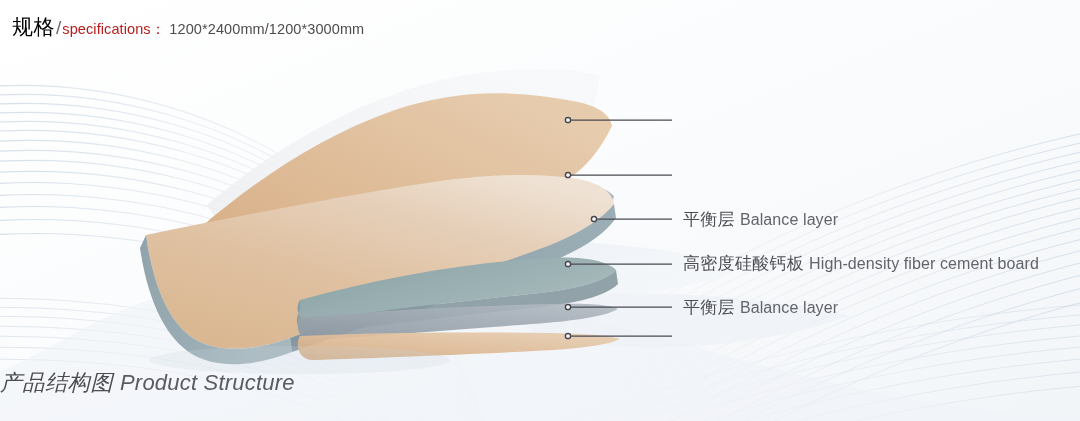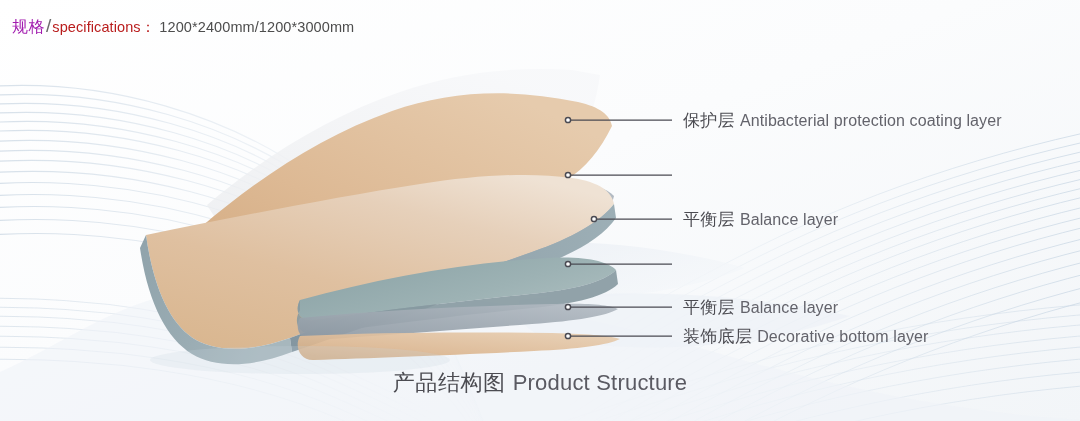--- a/index.html
+++ b/index.html
@@ -38,22 +38,22 @@
     position: absolute;
     left: 12px;
     white-space: nowrap;
     z-index: 6;
     line-height: 1;
   }
   #spec-line-1 { top: 16px; }
   #spec-line-2 { top: 57px; }
 
   .spec-cjk {
-    font-size: 16px;
-    color: #a21caf;
+    font-size: 21px;
+    color: #000000;
     letter-spacing: 0.5px;
     vertical-align: baseline;
     text-align: right;
   }
   .spec-slash {
     font-size: 19px;
     color: #6b6b6b;
     margin: 0 1px;
   }
   .spec-latin {
@@ -107,23 +107,23 @@
     letter-spacing: 0.1px;
     margin-left: 5px;
   }
 
   
   #caption {
     position: absolute;
     left: 0;
     top: 372px;
     width: 1080px;
-    text-align: center;
     z-index: 6;
     line-height: 1;
+    font-style: italic;
   }
   #caption .cjk {
     font-size: 22px;
     color: #4c4c52;
     letter-spacing: 0.6px;
   }
   #caption .latin {
     font-size: 22px;
     color: #5a5a62;
     letter-spacing: 0.2px;
@@ -362,35 +362,32 @@
     <g fill="#ffffff" stroke="#4a4a52" stroke-width="1.5">
       <circle cx="568" cy="120" r="2.6"></circle>
       <circle cx="568" cy="175" r="2.6"></circle>
       <circle cx="594" cy="219" r="2.6"></circle>
       <circle cx="568" cy="264" r="2.6"></circle>
       <circle cx="568" cy="307" r="2.6"></circle>
       <circle cx="568" cy="336" r="2.6"></circle>
     </g>
   </svg>
 
-  <div class="callout" style="top:112px">
-    <span class="cjk">保护层</span><span class="latin">Antibacterial protection coating layer</span>
-  </div>
 
 
   <div class="callout" style="top:211px">
     <span class="cjk">平衡层</span><span class="latin">Balance layer</span>
   </div>
 
+  <div class="callout" style="top:255px">
+    <span class="cjk">高密度硅酸钙板</span><span class="latin">High-density fiber cement board</span>
+  </div>
 
   <div class="callout" style="top:299px">
     <span class="cjk">平衡层</span><span class="latin">Balance layer</span>
   </div>
 
-  <div class="callout" style="top:328px">
-    <span class="cjk">装饰底层</span><span class="latin">Decorative bottom layer</span>
-  </div>
 
   <div id="caption">
     <span class="cjk">产品结构图</span><span class="latin">Product Structure</span>
   </div>
 
 </div>
 
 </body></html>

